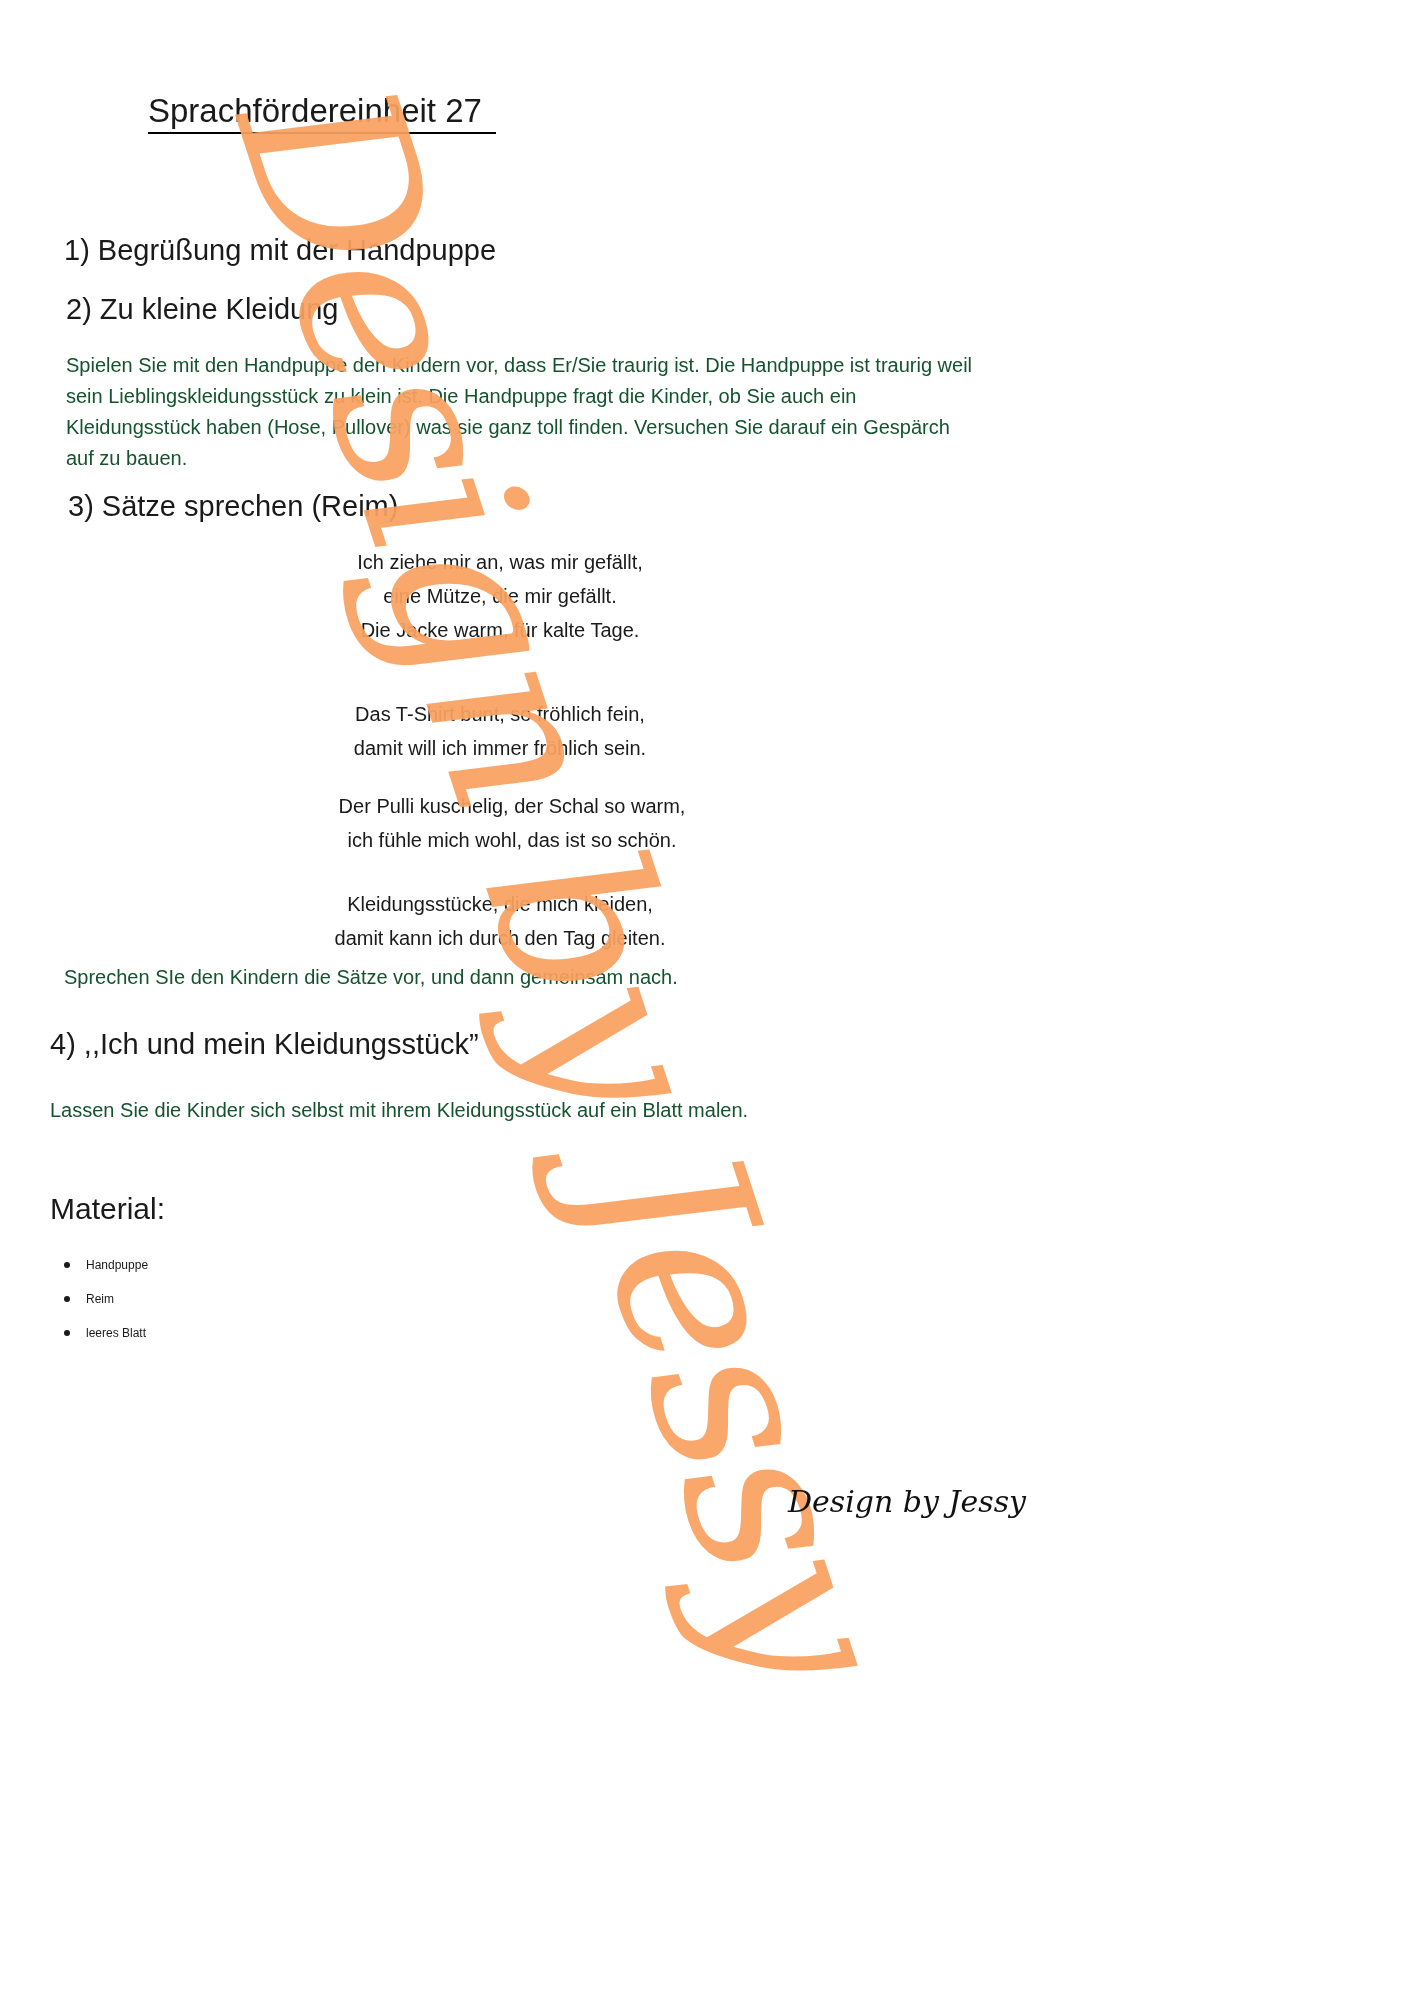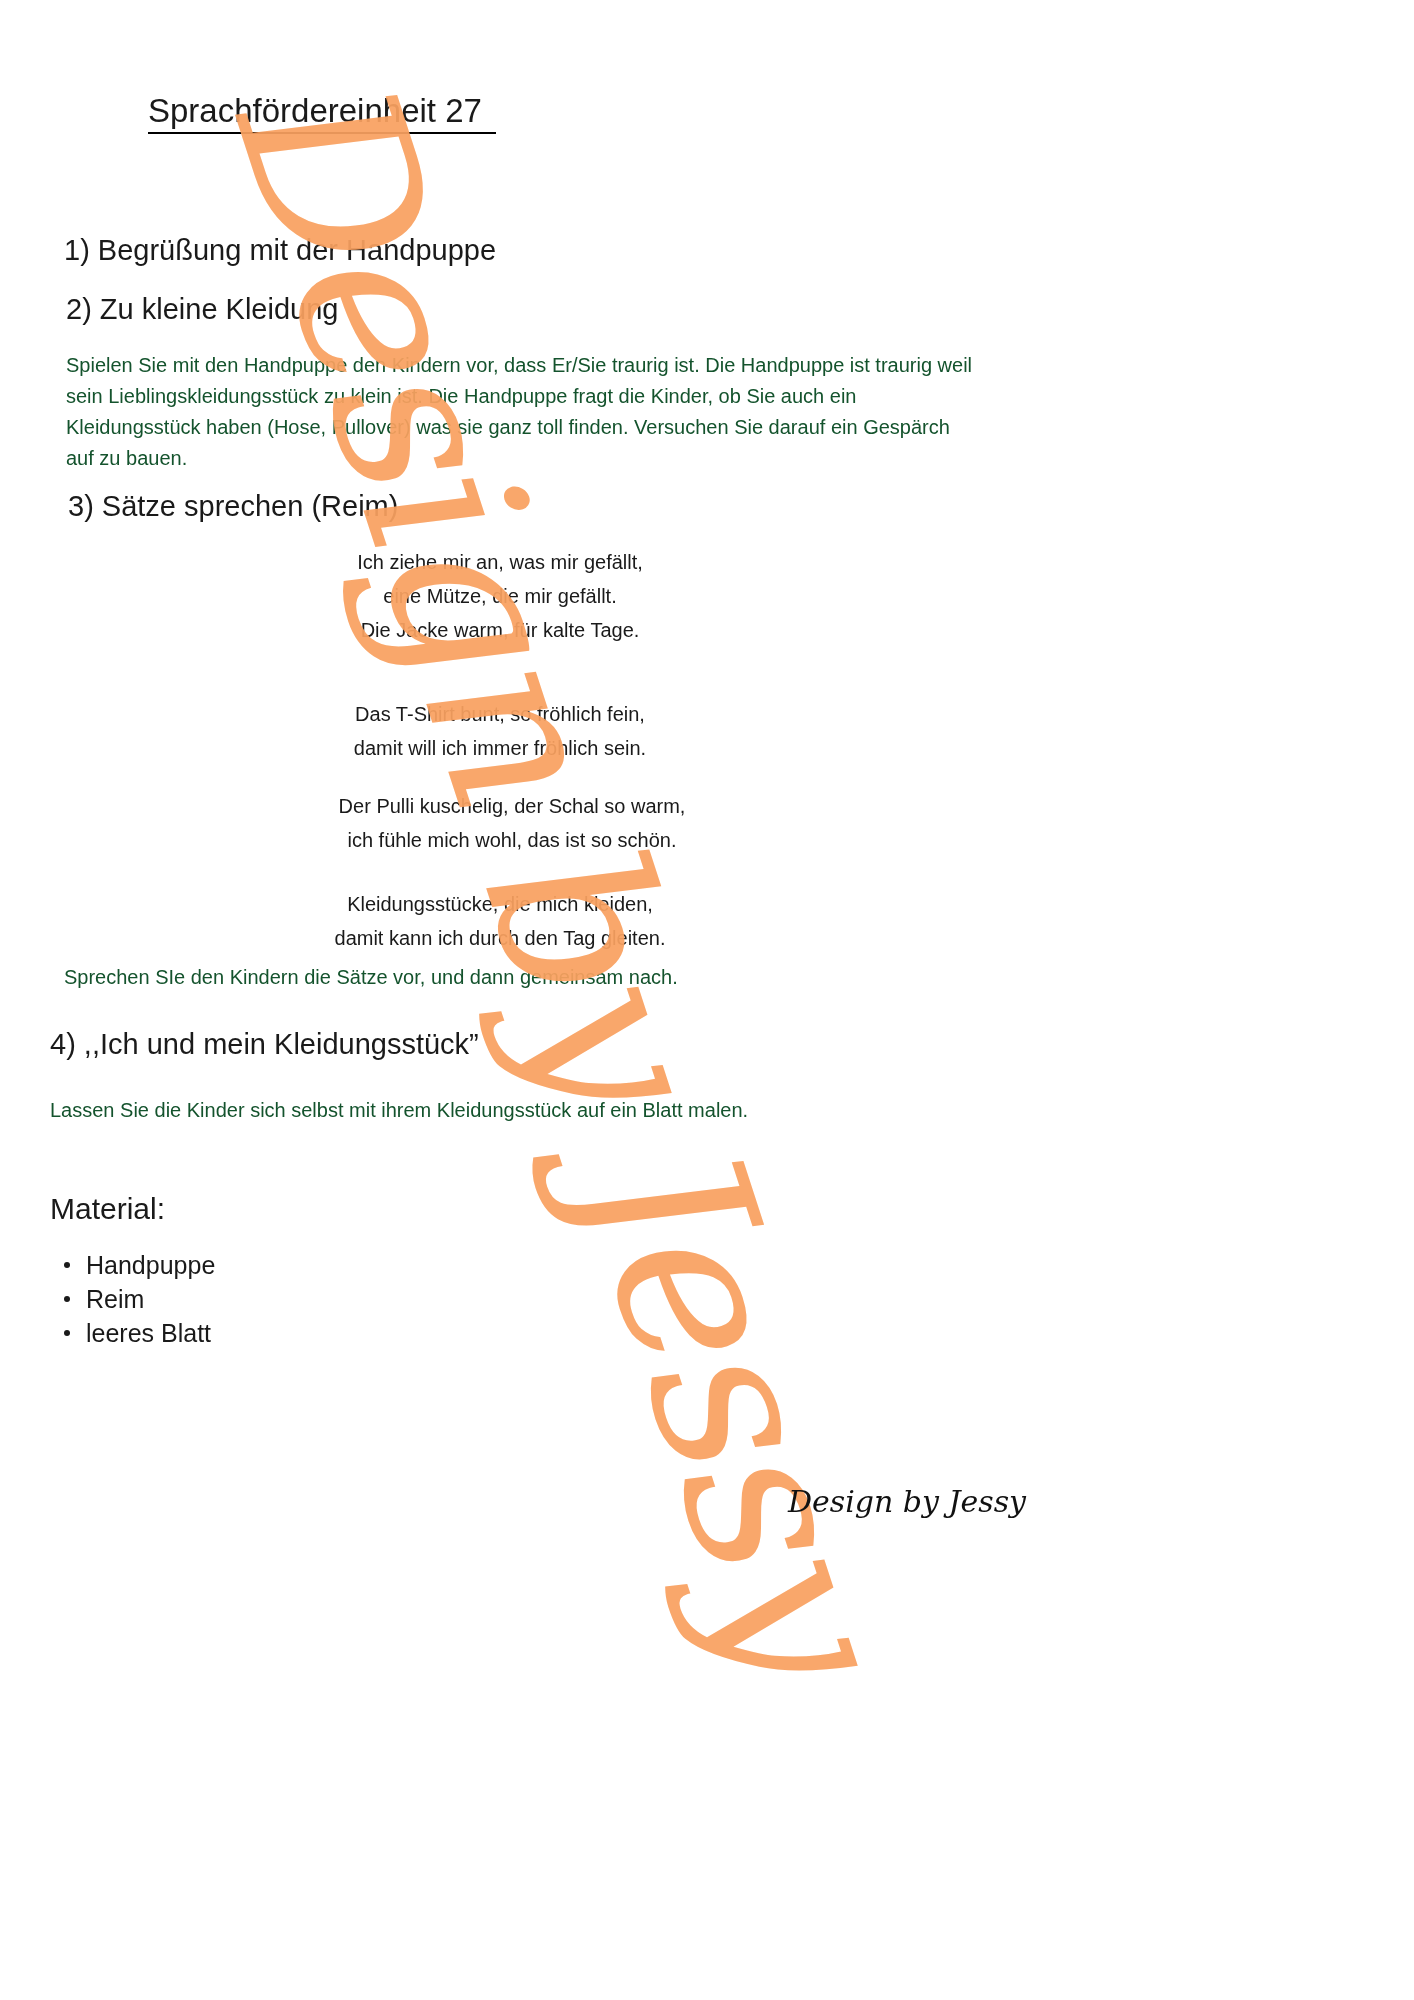--- a/index.html
+++ b/index.html
@@ -59,21 +59,21 @@
   .stanza { line-height: 34px; }
   .stanza-1 { margin-bottom: 50px; }
   .stanza-2 { margin-bottom: 24px; }
   .stanza-3 { margin-bottom: 30px; margin-left: 24px; }
 
   .materials-list {
     position: absolute;
     left: 86px;
     top: 1248px;
     list-style: none;
-    font-size: 25px;
+    font-size: 12px;
   }
   .materials-list li {
     position: relative;
     line-height: 34px;
     padding-left: 0;
   }
   .materials-list li::before {
     content: "";
     position: absolute;
     left: -22px;

